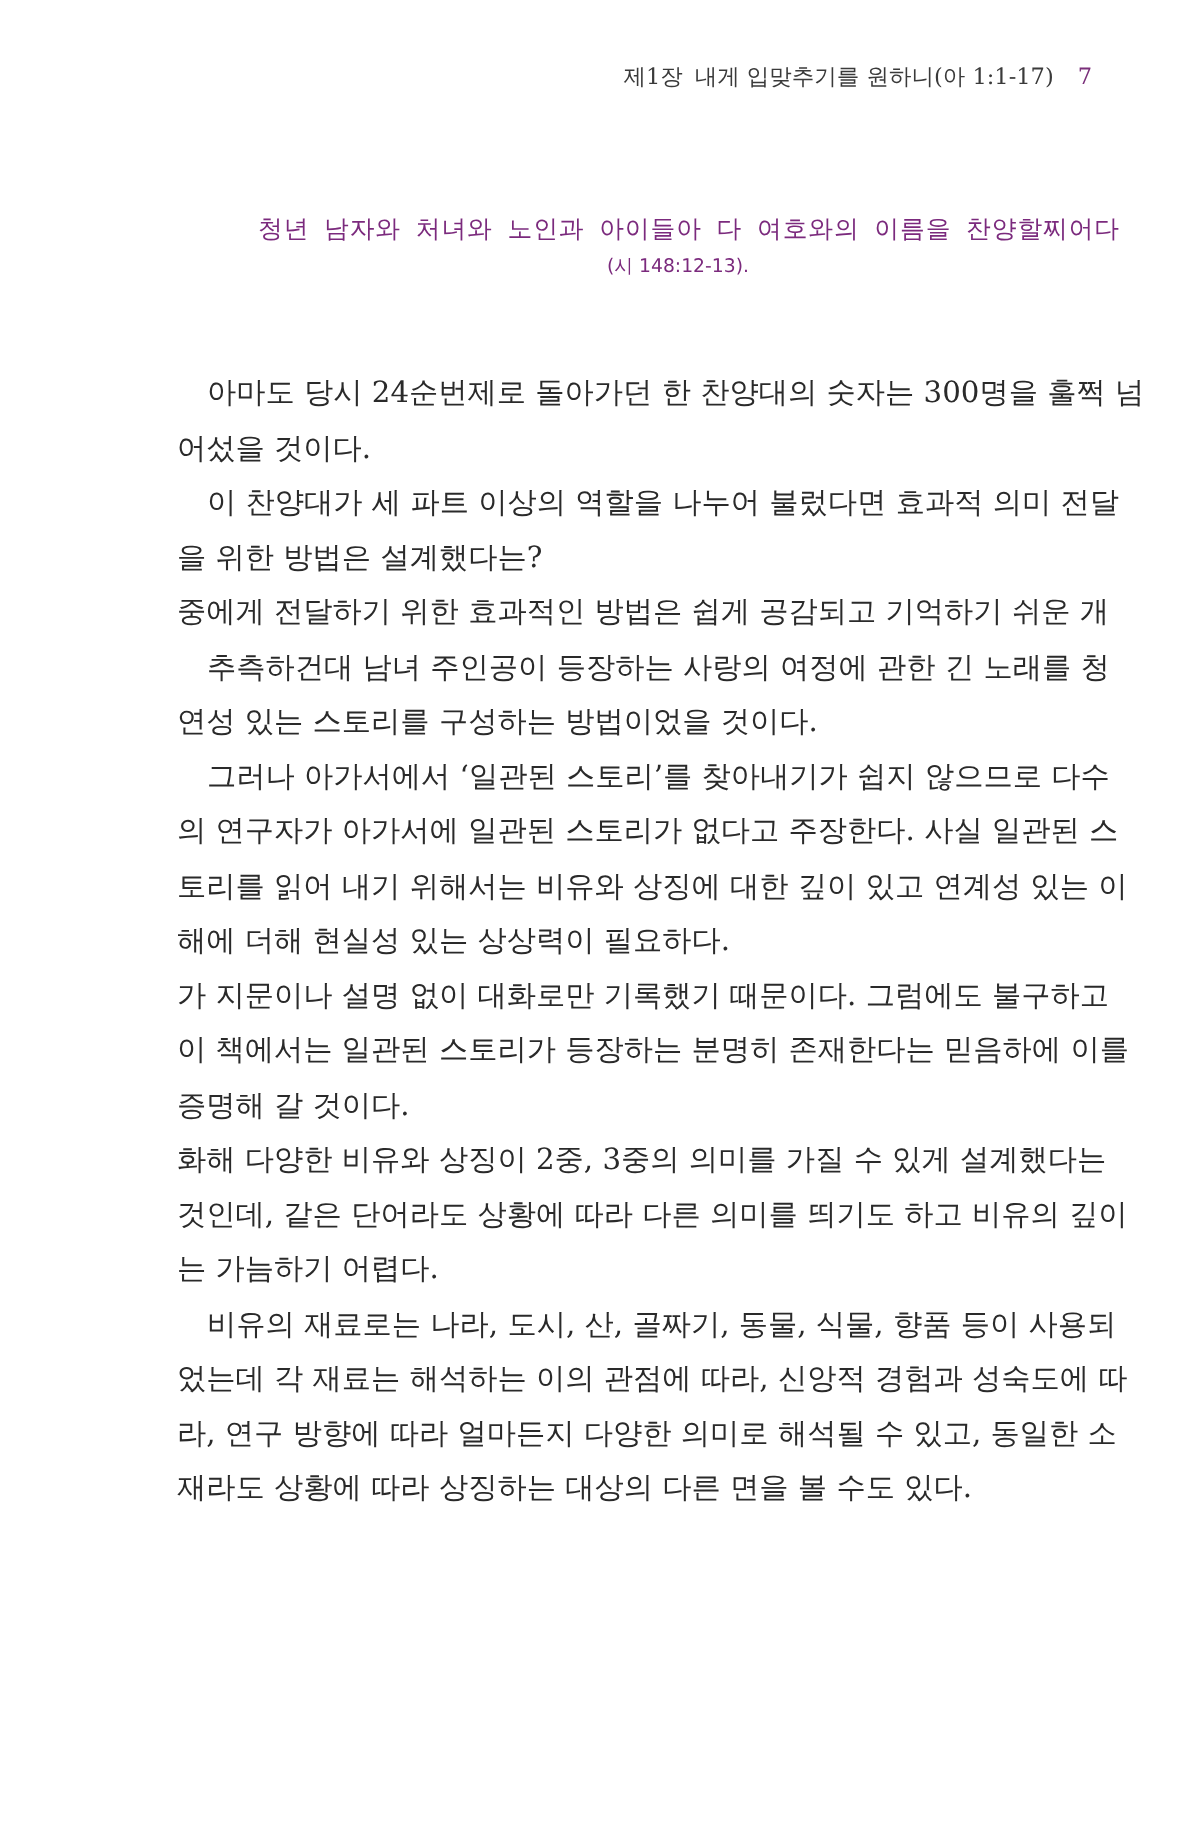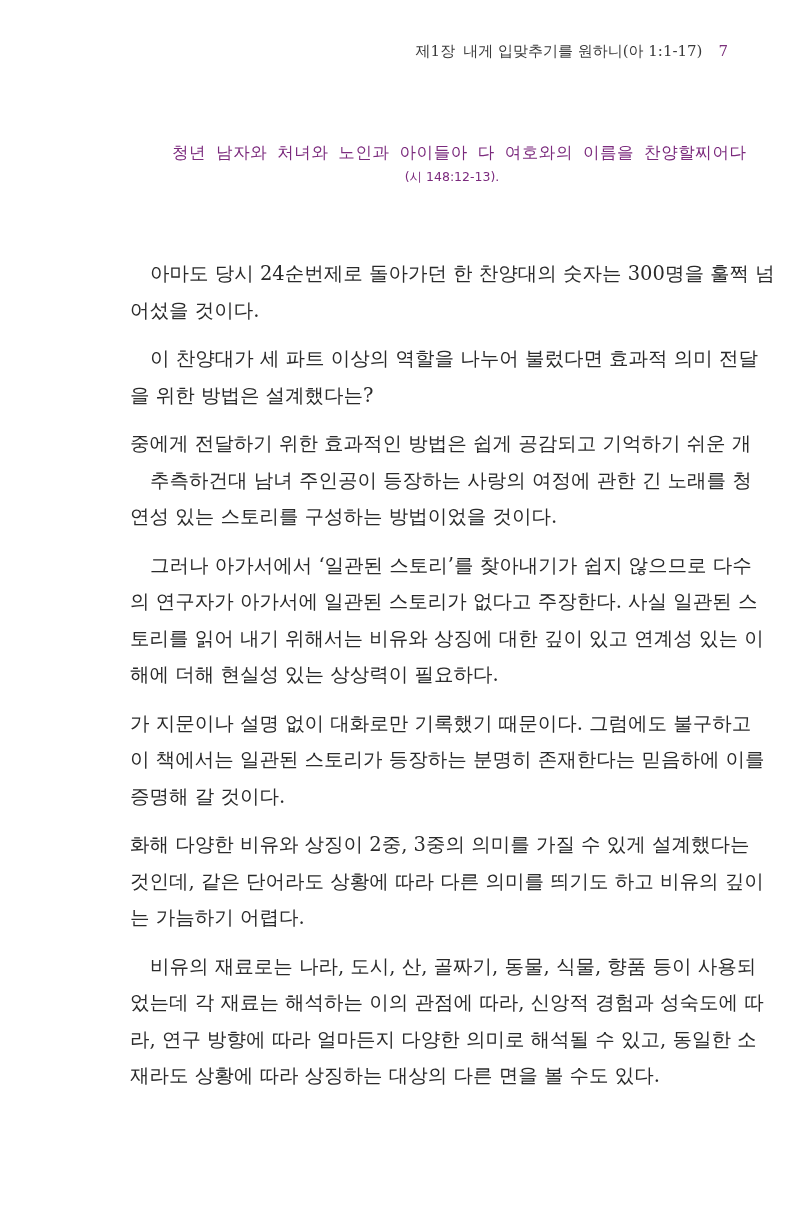--- a/index.html
+++ b/index.html
@@ -18,21 +18,21 @@
     color: #7b2a7d;
     text-align: center;
   }
   .epigraph .quote { font-size: 16.5px; letter-spacing: 0.6px; word-spacing: 4px; line-height: 30px; white-space: nowrap; }
   .epigraph .ref { font-size: 12.5px; line-height: 18px; }
   .body-text {
     position: absolute; left: 118px; top: 244px; width: 612px;
     font-family: "DejaVu Serif", "Liberation Serif", serif;
     font-size: 19.5px; color: #2a2a2a; line-height: 36.5px;
   }
-  .para { margin: 12px; text-indent: 0; }
+  .para { margin: 0; text-indent: 0; }
   .line { display: block; white-space: nowrap; text-align: justify; text-align-last: justify; }
   .line.last { text-align-last: left; }
   .line.indent { padding-left: 20px; }
 </style>
 </head>
 <body>
 
 <div class="page">
 
   <div class="running-head">

